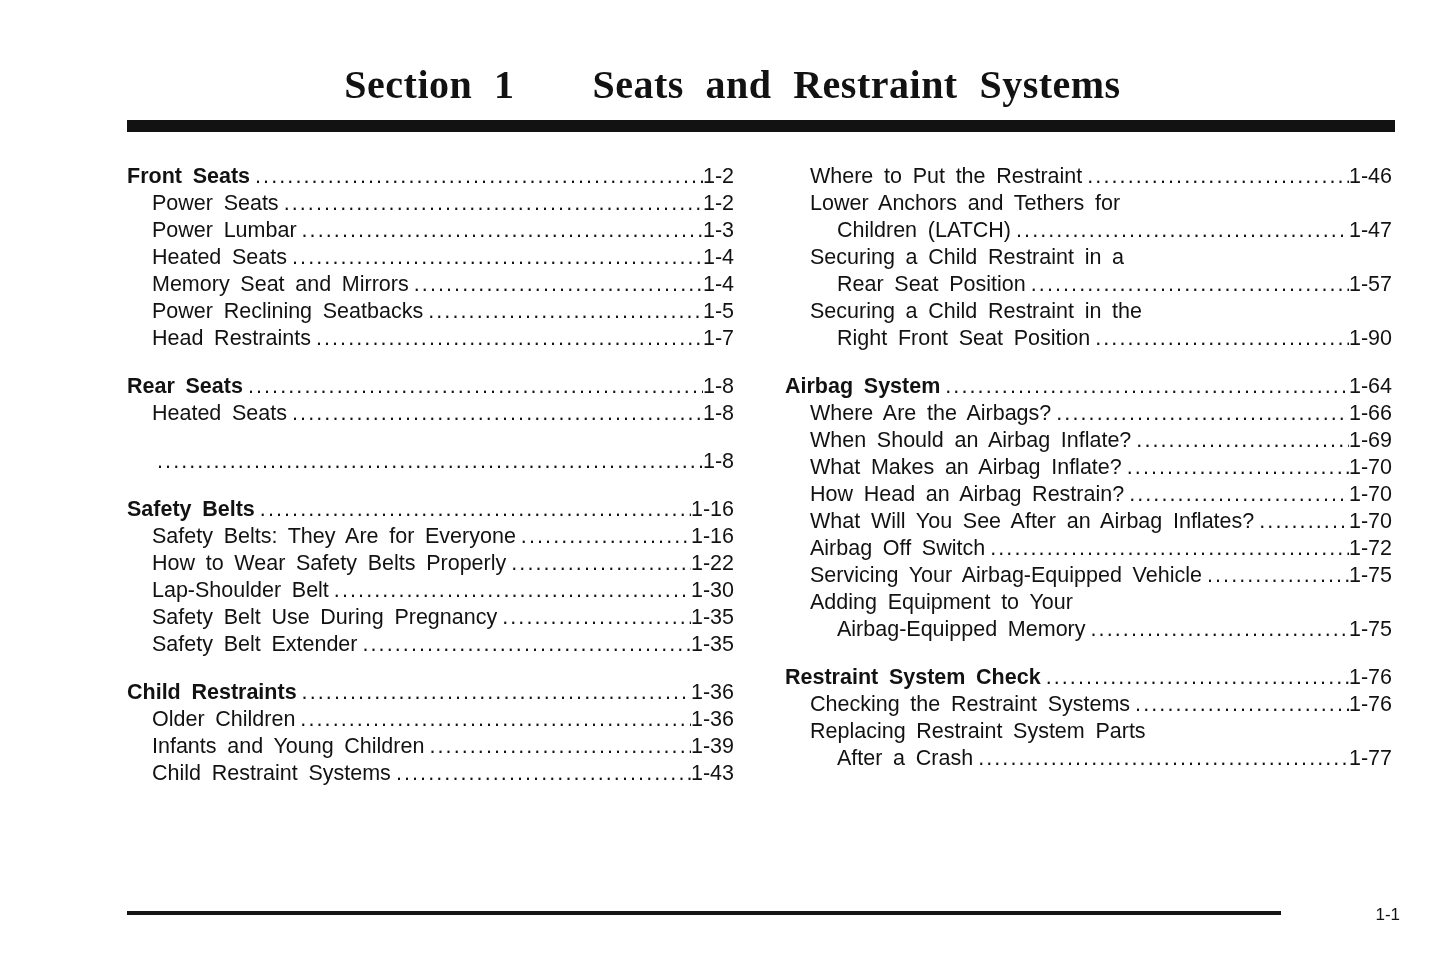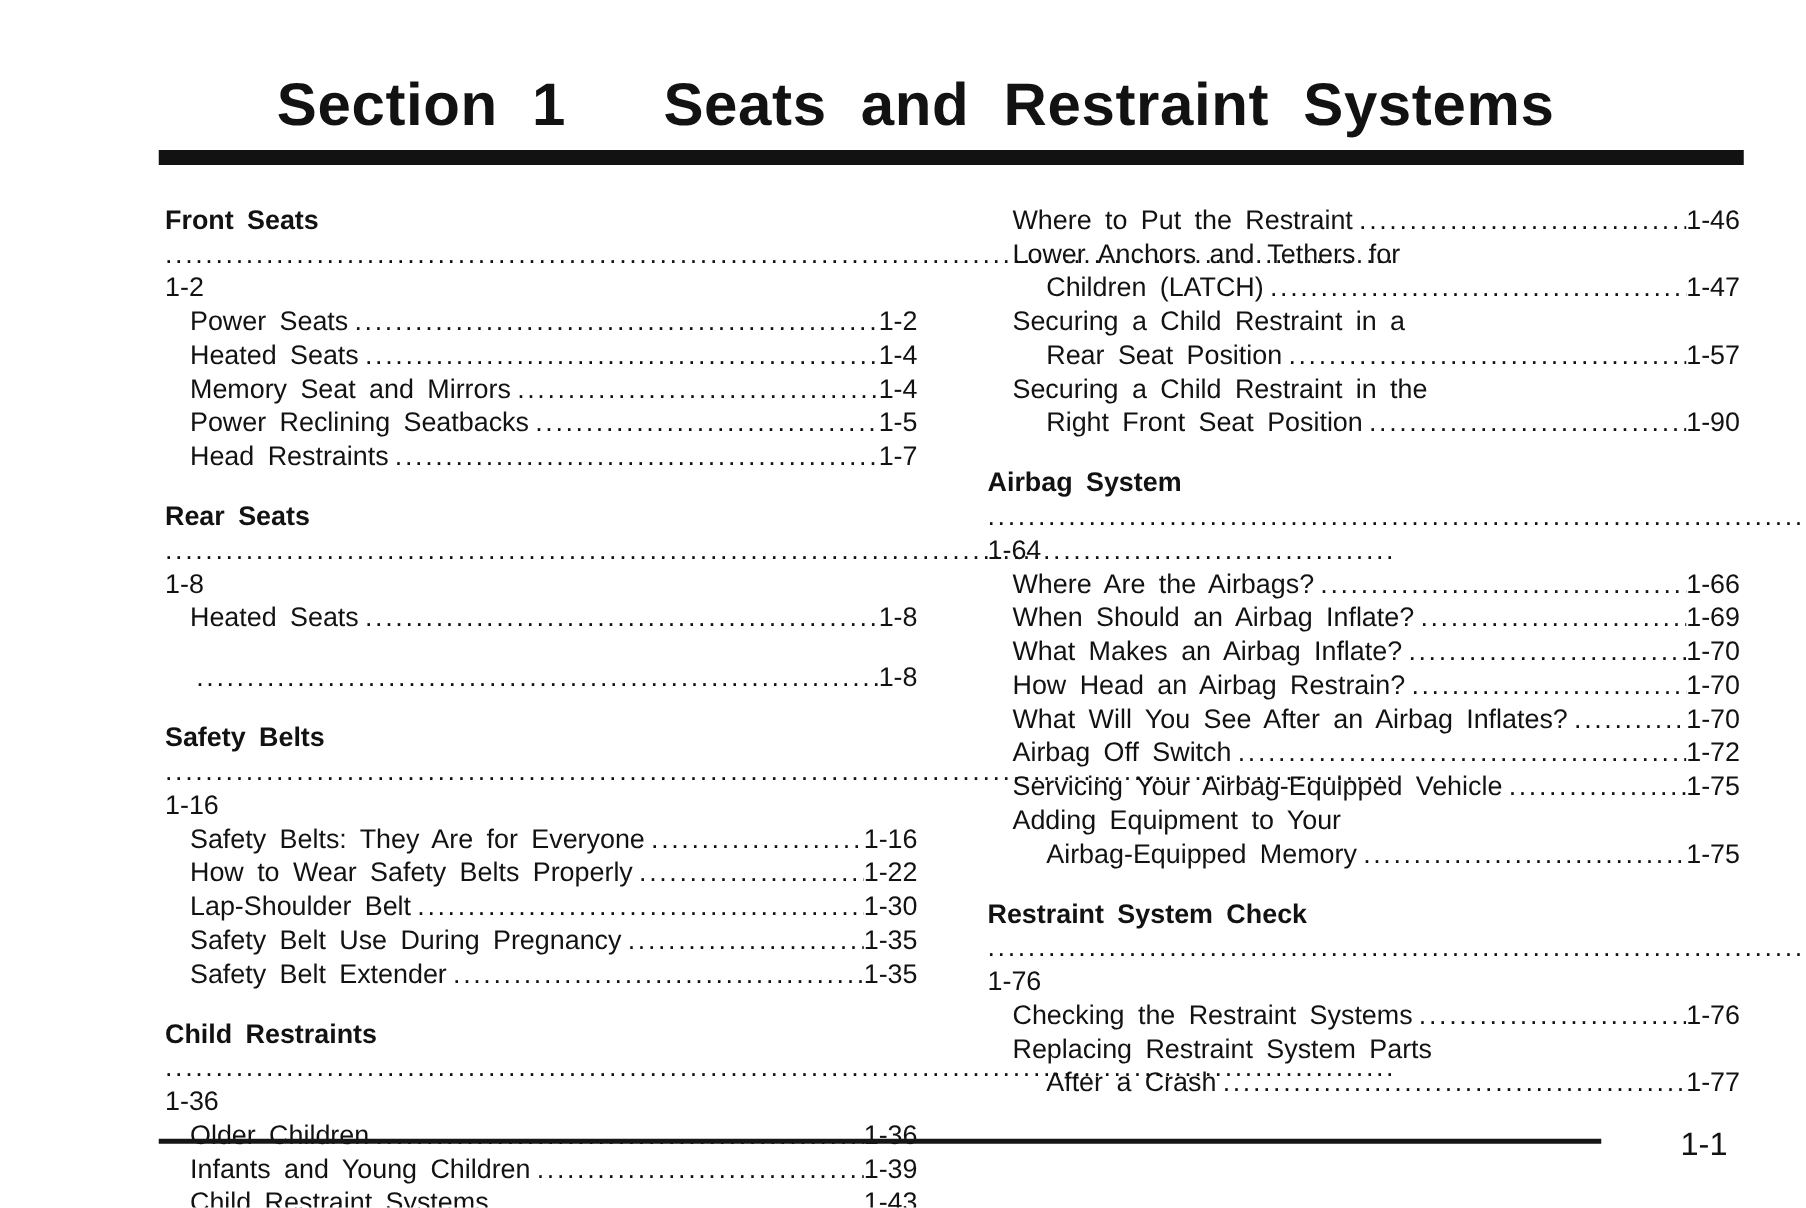--- a/index.html
+++ b/index.html
@@ -18,27 +18,28 @@
     background: #ffffff;
   }
 
   
   .title-block { padding-top: 62px; }
   .title {
     display: flex;
     justify-content: center;
     align-items: baseline;
     gap: 78px;
-    font-size: 48px;
+    font-size: 40px;
     line-height: 46px;
     font-weight: bold;
     word-spacing: 0.28em;
     letter-spacing: 0.5px;
     white-space: nowrap;
     padding-left: 20px;
+    font-family: Liberation Serif, serif;
   }
   .title-rule {
     height: 12px;
     background: #121212;
     margin: 12px 50px 0 127px;
   }
 
   
   .toc {
     display: flex;
@@ -47,21 +48,21 @@
   }
   .toc-col { flex: 1 1 0; min-width: 0; }
 
   .toc-row {
     display: flex;
     align-items: baseline;
     line-height: 27px;
     font-size: 21.5px;
     word-spacing: 0.22em;
   }
-  .lvl-header { font-weight: bold; flex-direction: column; }
+  .lvl-header { font-weight: bold; }
   .lvl-sub  { padding-left: 25px; }
   .lvl-cont { padding-left: 52px; }
   .gap-before { margin-top: 21px; }
 
   .toc-label { white-space: nowrap; }
   .toc-leader {
     flex: 1 1 auto;
     min-width: 8px;
     overflow: hidden;
     text-align: right;
@@ -80,22 +81,22 @@
     position: absolute;
     left: 127px;
     top: 911px;
     width: 1154px;
     height: 4px;
     background: #161616;
   }
   .page-number {
     position: absolute;
     top: 903px;
-    right: 63px;
-    font-size: 26px;
+    right: 45px;
+    font-size: 17px;
     line-height: 24px;
   }
 </style>
 </head>
 <body>
 
 <div class="page">
 
   <header class="title-block">
     <h1 class="title">
@@ -111,20 +112,25 @@
           <span class="toc-label">Front Seats</span>
           <span class="toc-leader"></span>
           <span class="toc-page">1-2</span>
         </div>
         <div class="toc-row lvl-sub">
           <span class="toc-label">Power Seats</span>
           <span class="toc-leader"></span>
           <span class="toc-page">1-2</span>
         </div>
         <div class="toc-row lvl-sub">
+          <span class="toc-label">Power Lumbar</span>
+          <span class="toc-leader"></span>
+          <span class="toc-page">1-3</span>
+        </div>
+        <div class="toc-row lvl-sub">
           <span class="toc-label">Heated Seats</span>
           <span class="toc-leader"></span>
           <span class="toc-page">1-4</span>
         </div>
         <div class="toc-row lvl-sub">
           <span class="toc-label">Memory Seat and Mirrors</span>
           <span class="toc-leader"></span>
           <span class="toc-page">1-4</span>
         </div>
         <div class="toc-row lvl-sub">

